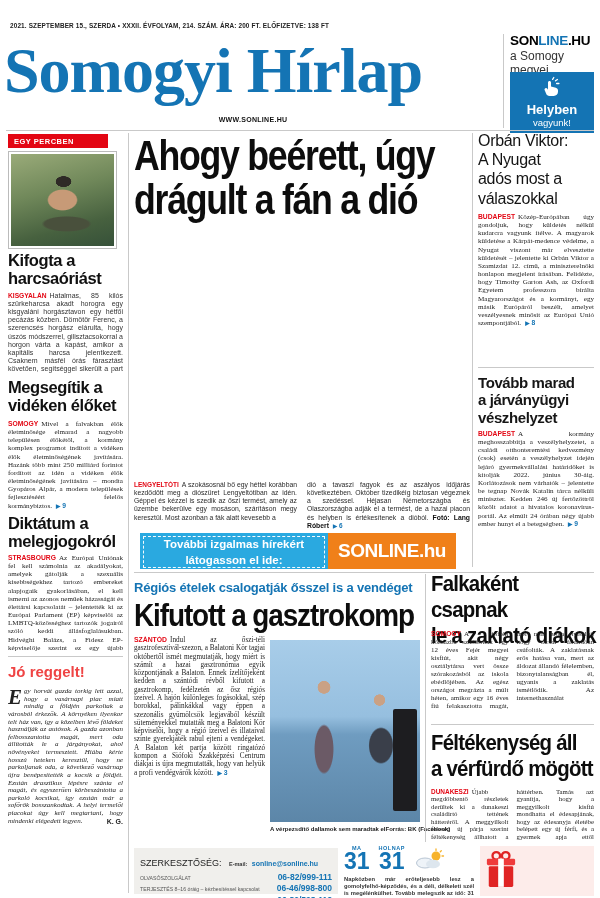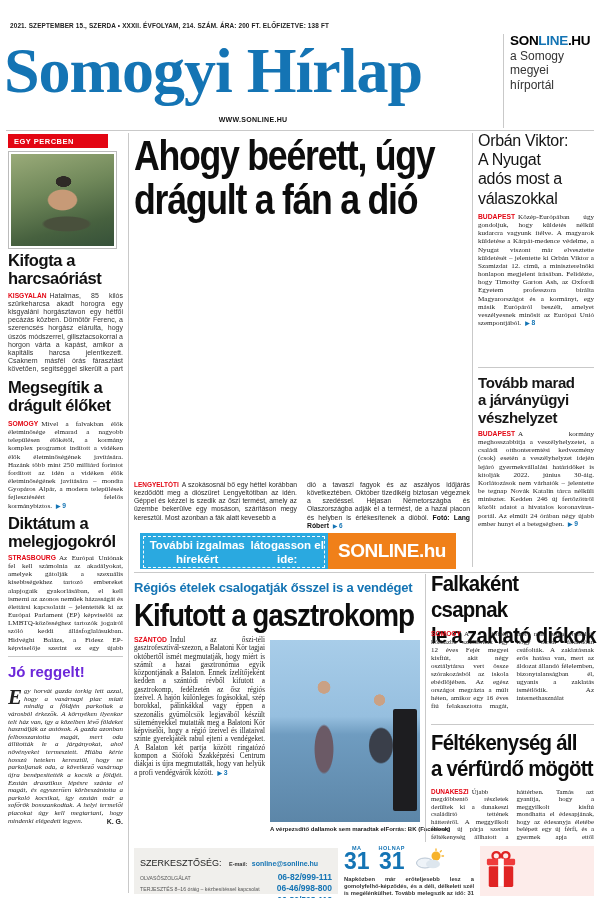--- a/index.html
+++ b/index.html
@@ -37,21 +37,21 @@
   
   .section-label{background:#e30613;color:#fff;font-size:7.5px;font-weight:800;
                  letter-spacing:.5px;padding:3px 6px 2px}
   .framed{background:#fff;border:1px solid #bbb;padding:2px}
   .photo-fill{width:100%;height:100%}
   .ph-fisherman{background:
      radial-gradient(ellipse 13px 9px at 51% 30%, #2e2a26 0 58%, transparent 62%),
      radial-gradient(ellipse 24px 17px at 50% 50%, #c79a77 0 58%, transparent 64%),
      radial-gradient(ellipse 38px 12px at 54% 76%, #49503c 0 58%, transparent 66%),
      linear-gradient(165deg,#9aab79 0%,#70885a 40%,#47613f 75%,#365139 100%)}
-  .morning-title{color:#6d28d9;font-size:15px;font-weight:700;margin:0}
+  .morning-title{color:#ef4444;font-size:15px;font-weight:700;margin:0}
   .morning{font-family:"Liberation Serif",serif;font-style:italic;font-size:7px;
            line-height:1.09;text-align:justify;color:#222;overflow:hidden}
   .drop{float:left;font:italic 700 21px/17px "Liberation Serif",serif;color:#222;margin:1px 2px 0 0}
   .sig{float:right;font-style:normal;font-weight:800;font-family:"Liberation Sans",sans-serif}
   .bc-top{font-family:"DejaVu Sans Mono",monospace;font-size:7px;text-align:right;letter-spacing:2px}
   .bars{height:36px;background:repeating-linear-gradient(90deg,#000 0 1px,#fff 1px 3px,
         #000 3px 5px,#fff 5px 6px,#000 6px 7px,#fff 7px 10px,#000 10px 12px,#fff 12px 13px)}
   .bc-digits{font-family:"DejaVu Sans Mono",monospace;font-size:7.5px;letter-spacing:1.5px}
 
   
@@ -62,21 +62,21 @@
      radial-gradient(ellipse 55px 38px at 28% 52%, #d86a2a 0 55%, transparent 61%),
      radial-gradient(ellipse 46px 34px at 54% 46%, #b43a2a 0 55%, transparent 61%),
      radial-gradient(ellipse 150px 55px at 58% 88%, #7e8e46 0 58%, transparent 66%),
      radial-gradient(circle 9px at 25% 22%, #caa184 0 70%, transparent 76%),
      linear-gradient(180deg,#a9b886 0%,#7d905c 30%,#5d6f45 55%,#564535 78%,#3e352a 100%)}
   .caption{font-size:6.8px;line-height:1.2;text-align:justify;color:#2a2a2a;font-weight:500;overflow:hidden}
   .credit{font-weight:800;color:#111}
   .banner{display:flex}
   .banner-blue{flex:1;background:#2aa9e0;padding:3px}
   .banner-blue-in{border:1.5px dashed rgba(255,255,255,.95);height:100%;display:flex;
-      flex-direction:row;justify-content:space-between;align-items:center;color:#fff;
+      flex-direction:column;justify-content:space-between;align-items:center;color:#fff;
       font-size:11.5px;font-weight:800;line-height:1.25;text-align:center}
   .banner-orange{width:128px;background:#f08019;color:#fff;display:flex;align-items:center;
       justify-content:center;font-size:19px;font-weight:900;letter-spacing:-.5px}
 
   
   .kicker{color:#1474b4;font-size:13px;font-weight:800;letter-spacing:-.2px;white-space:nowrap}
   .gastro-hl{font-size:31px;font-weight:900;letter-spacing:-1.2px;transform:scaleX(.9);
              transform-origin:left top;white-space:nowrap;margin:0;color:#0d0d0d}
   .ph-gastro{position:relative;background:
      radial-gradient(circle 9px at 36% 26%, #caa184 0 68%, transparent 74%),
@@ -120,37 +120,51 @@
   <div class="abs dateline" style="left:10px;top:22px;width:480px">2021. SZEPTEMBER 15., SZERDA  •  XXXII. ÉVFOLYAM, 214. SZÁM. ÁRA: 200 FT. ELŐFIZETVE: 138 FT</div>
   <div class="abs masthead" style="left:4px;top:28px;width:498px">Somogyi Hírlap</div>
   <div class="abs site-url" style="left:4px;top:116px;width:498px">WWW.SONLINE.HU</div>
 
   <div class="rule-v" style="left:503px;top:34px;height:94px"></div>
 
   <div class="abs" style="left:510px;top:33px;width:86px">
     <div class="portal-brand"><span>SON</span><span class="line">LINE</span><span>.HU</span></div>
     <div class="portal-tag">a Somogy megyei hírportál</div>
   </div>
+  <div class="abs badge" style="left:510px;top:72px;width:84px;height:58px">
+    <span>
+      <svg width="26" height="24" viewBox="0 0 24 24">
+        <path fill="#fff" d="M9.5 21c-1.8 0-2.8-.9-3.3-2.2L4.6 15c-.4-1 .4-2 1.4-2 .6 0 1 .3 1.4.8l.6 1V7.5C8 6.7 8.7 6 9.5 6s1.5.7 1.5 1.5v4l4.8 1.2c1.3.3 2.2 1.5 2.2 2.8v1.3c0 2.3-1.9 4.2-4.2 4.2H9.5z"></path>
+        <g stroke="#fff" stroke-width="1.3" stroke-linecap="round" fill="none">
+          <path d="M12.6 4.4l1.2-1.9"></path>
+            <path d="M15.5 5.8l1.9-1.3"></path>
+            <path d="M16.6 8.5h2.3"></path>
+        </g>
+      </svg>
+    </span>
+    <div class="badge-bold">Helyben</div>
+    <div class="badge-light">vagyunk!</div>
+  </div>
 
   <div class="rule-h" style="left:6px;top:130px;width:588px"></div>
 
   <div class="abs section-label" style="left:8px;top:134px;width:88px">EGY PERCBEN</div>
 
   <div class="abs framed" style="left:8px;top:151px;width:103px;height:92px">
     <div class="photo-fill ph-fisherman"></div>
   </div>
 
   <h3 class="abs hl t17" style="left:8px;top:251px;width:115px">Kifogta a
 harcsaóriást</h3>
   <p class="abs body-sans" style="left:8px;top:292px;width:115px;height:82px">
     <span class="loc">KISGYALÁN</span><span>Hatalmas, 85 kilós szürkeharcsa akadt horogra egy kisgyaláni horgásztavon egy hétfői pecázás közben. Dömötör Ferenc, a szerencsés horgász elárulta, hogy úszós módszerrel, gilisztacsokorral a horgon várta a kapást, amikor a kapitális harcsa jelentkezett. Csaknem másfél órás fárasztást követően, segítséggel sikerült a part közelébe terelni a 85 kilós ragadozót.</span>
   </p>
 
   <h3 class="abs hl t17" style="left:8px;top:378px;width:115px">Megsegítik a
-drágult élőket</h3>
+vidéken élőket</h3>
   <p class="abs body" style="left:8px;top:420px;width:115px;height:90px">
     <span class="loc">SOMOGY</span><span>Mivel a falvakban élők életminősége elmarad a nagyobb településen élőkétől, a kormány komplex programot indított a vidéken élők életminőségének javítására. Hazánk több mint 250 milliárd forintot fordított az idén a vidéken élők életminőségének javítására – mondta Gyopáros Alpár, a modern települések fejlesztéséért felelős kormánybiztos.</span><span class="pg"><span class="arr">▶</span> <b>9</b></span>
   </p>
 
   <h3 class="abs hl t17" style="left:8px;top:514px;width:115px">Diktátum a
 melegjogokról</h3>
   <p class="abs body" style="left:8px;top:554px;width:115px;height:98px">
     <span class="loc">STRASBOURG</span><span>Az Európai Uniónak fel kell számolnia az akadályokat, amelyek gátolják a szexuális kisebbségekhez tartozó embereket alapjogaik gyakorlásában, el kell ismerni az azonos neműek házasságát és élettársi kapcsolatát – jelentették ki az Európai Parlament (EP) képviselői az LMBTQ-közösséghez tartozók jogairól szóló keddi állásfoglalásukban. Hidvéghi Balázs, a Fidesz EP-képviselője szerint ez egy újabb LMBTQ-diktátum.</span><span class="pg"> <b>9</b></span>
   </p>
 

